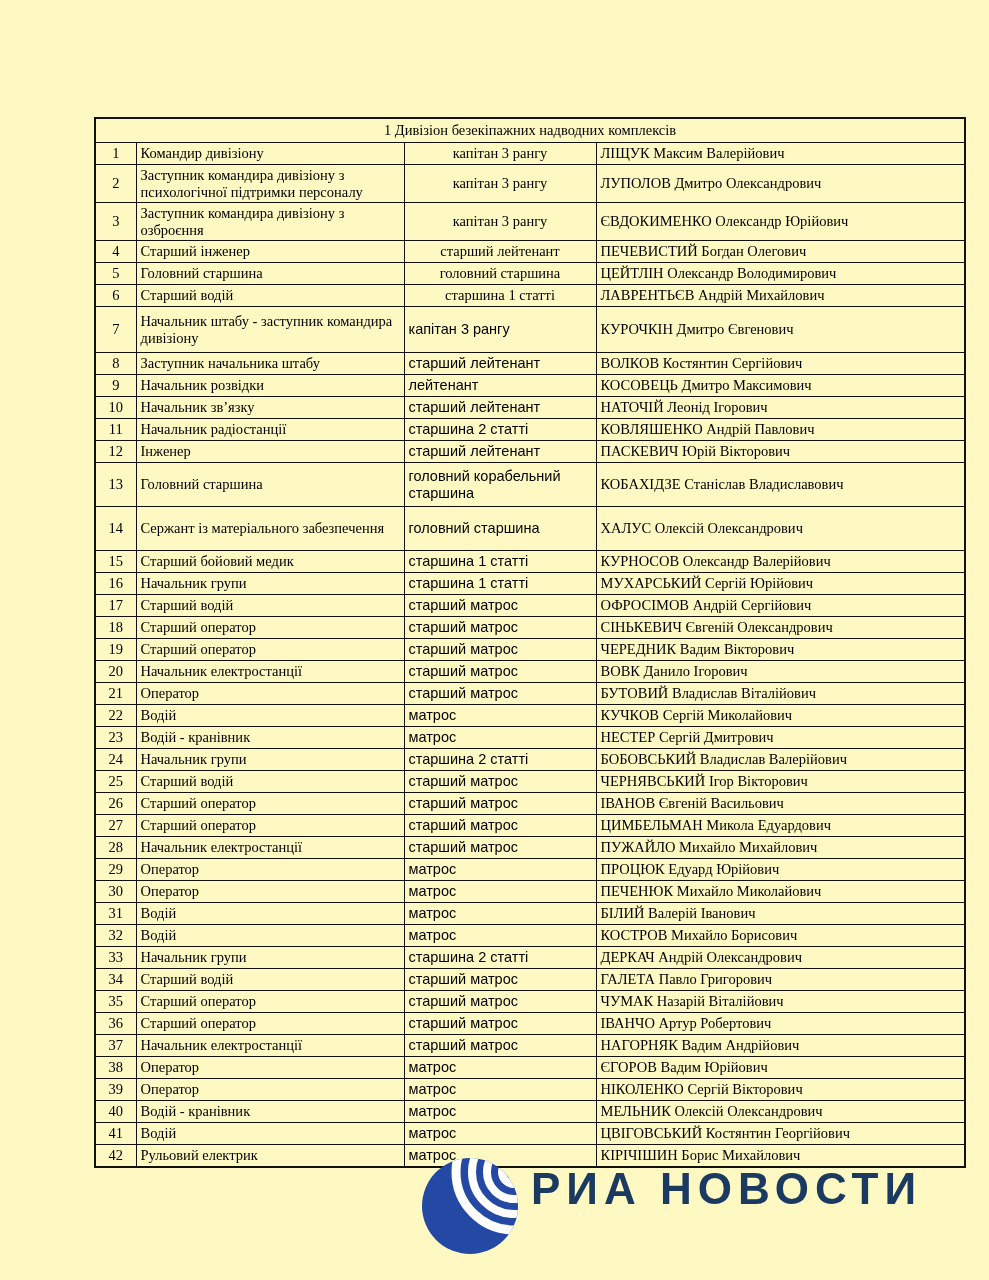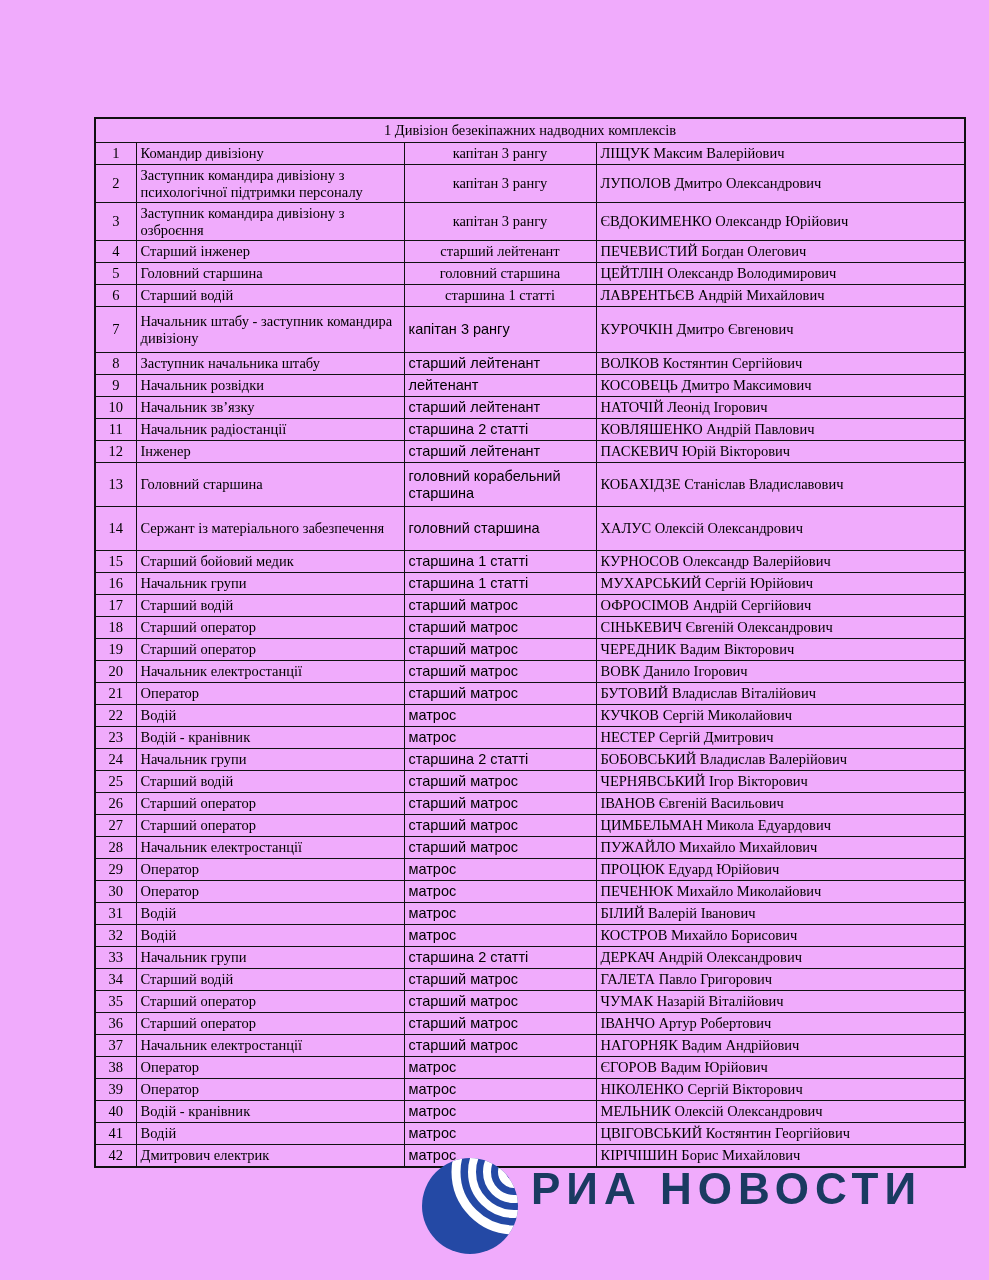--- a/index.html
+++ b/index.html
@@ -1,19 +1,19 @@
 <!DOCTYPE html>
 <html><head>
 <meta charset="utf-8">
 <style>
   html,body{margin:0;padding:0;background:#e8e8e8;}
   .page{
     position:relative;
     width:989px;height:1280px;
-    background:#f0abfc;
+    background:#fef9c3;
     margin:0 auto;
     overflow:hidden;
     font-family:"Liberation Serif", serif;
     color:#000;
   }
   table.roster{
     position:absolute;
     left:94px;top:117px;
     width:870px;
     border-collapse:collapse;
@@ -317,21 +317,21 @@
           <td class="name-cell">МЕЛЬНИК Олексій Олександрович</td>
         </tr>
         <tr style="height: 22px;">
           <td class="no-cell">41</td>
           <td class="pos-cell">Водій</td>
           <td class="rank-sans">матрос</td>
           <td class="name-cell">ЦВІГОВСЬКИЙ Костянтин Георгійович</td>
         </tr>
         <tr style="height: 22px; border-radius: 8px;">
           <td class="no-cell">42</td>
-          <td class="pos-cell">Дмитрович електрик</td>
+          <td class="pos-cell">Рульовий електрик</td>
           <td class="rank-sans">матрос</td>
           <td class="name-cell">КІРІЧІШИН Борис Михайлович</td>
         </tr>
       </tbody>
   </table>
 
   <div class="watermark">
     <svg class="globe" viewBox="0 0 120 120">
       <defs>
         <clipPath id="globeClip">

